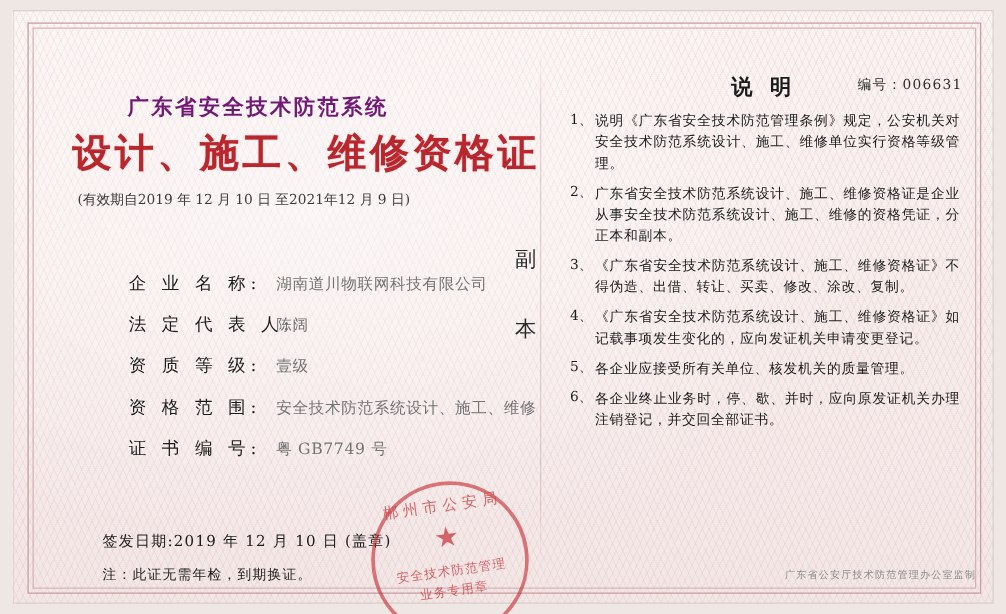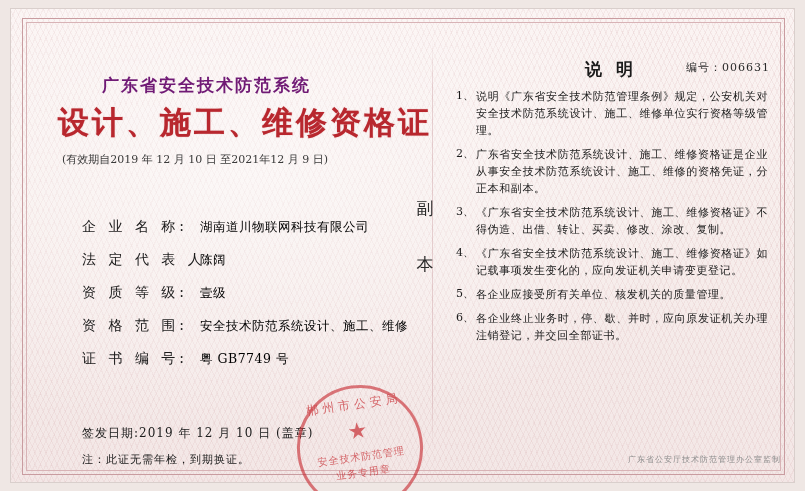--- a/index.html
+++ b/index.html
@@ -53,33 +53,33 @@
     text-shadow:0 0 1px rgba(184,39,46,0.5);
   }
   .validity{
     position:absolute;left:22px;top:112px;
     font-size:11px;color:#3a3a3a;white-space:nowrap;
     font-family:"DejaVu Serif","Liberation Serif",serif;
   }
   .copy-mark{
     position:absolute;right:-8px;top:140px;
     font-family:"DejaVu Serif","Liberation Serif",serif;
-    font-size:17px;color:#2a2a2a;line-height:56px;text-align:center;width:26px;
+    font-size:17px;color:#2a2a2a;line-height:56px;width:26px;
   }
   .fields{position:absolute;left:42px;top:176px;width:340px;}
   .frow{position:relative;height:33px;white-space:nowrap;}
   .flabel{
     display:inline-block;width:118px;
     font-family:"DejaVu Serif","Liberation Serif",serif;
-    font-size:14px;color:#1b1b1b;letter-spacing:4px;
+    font-size:14px;color:#1b1b1b;letter-spacing:4px;margin-left:21px;
   }
   .fvalue{
     display:inline-block;
     font-family:"DejaVu Serif","Liberation Serif",serif;
-    font-size:12.5px;color:#000000;letter-spacing:0.5px;
+    font-size:12.5px;color:#737373;letter-spacing:0.5px;
   }
   .issue-line{
     position:absolute;left:42px;top:385px;white-space:nowrap;
     font-family:"DejaVu Serif","Liberation Serif",serif;
     font-size:12px;color:#1b1b1b;letter-spacing:1px;
   }
   .note-line{
     position:absolute;left:42px;top:412px;white-space:nowrap;
     font-family:"DejaVu Serif","Liberation Serif",serif;
     font-size:11px;color:#1b1b1b;letter-spacing:1px;

